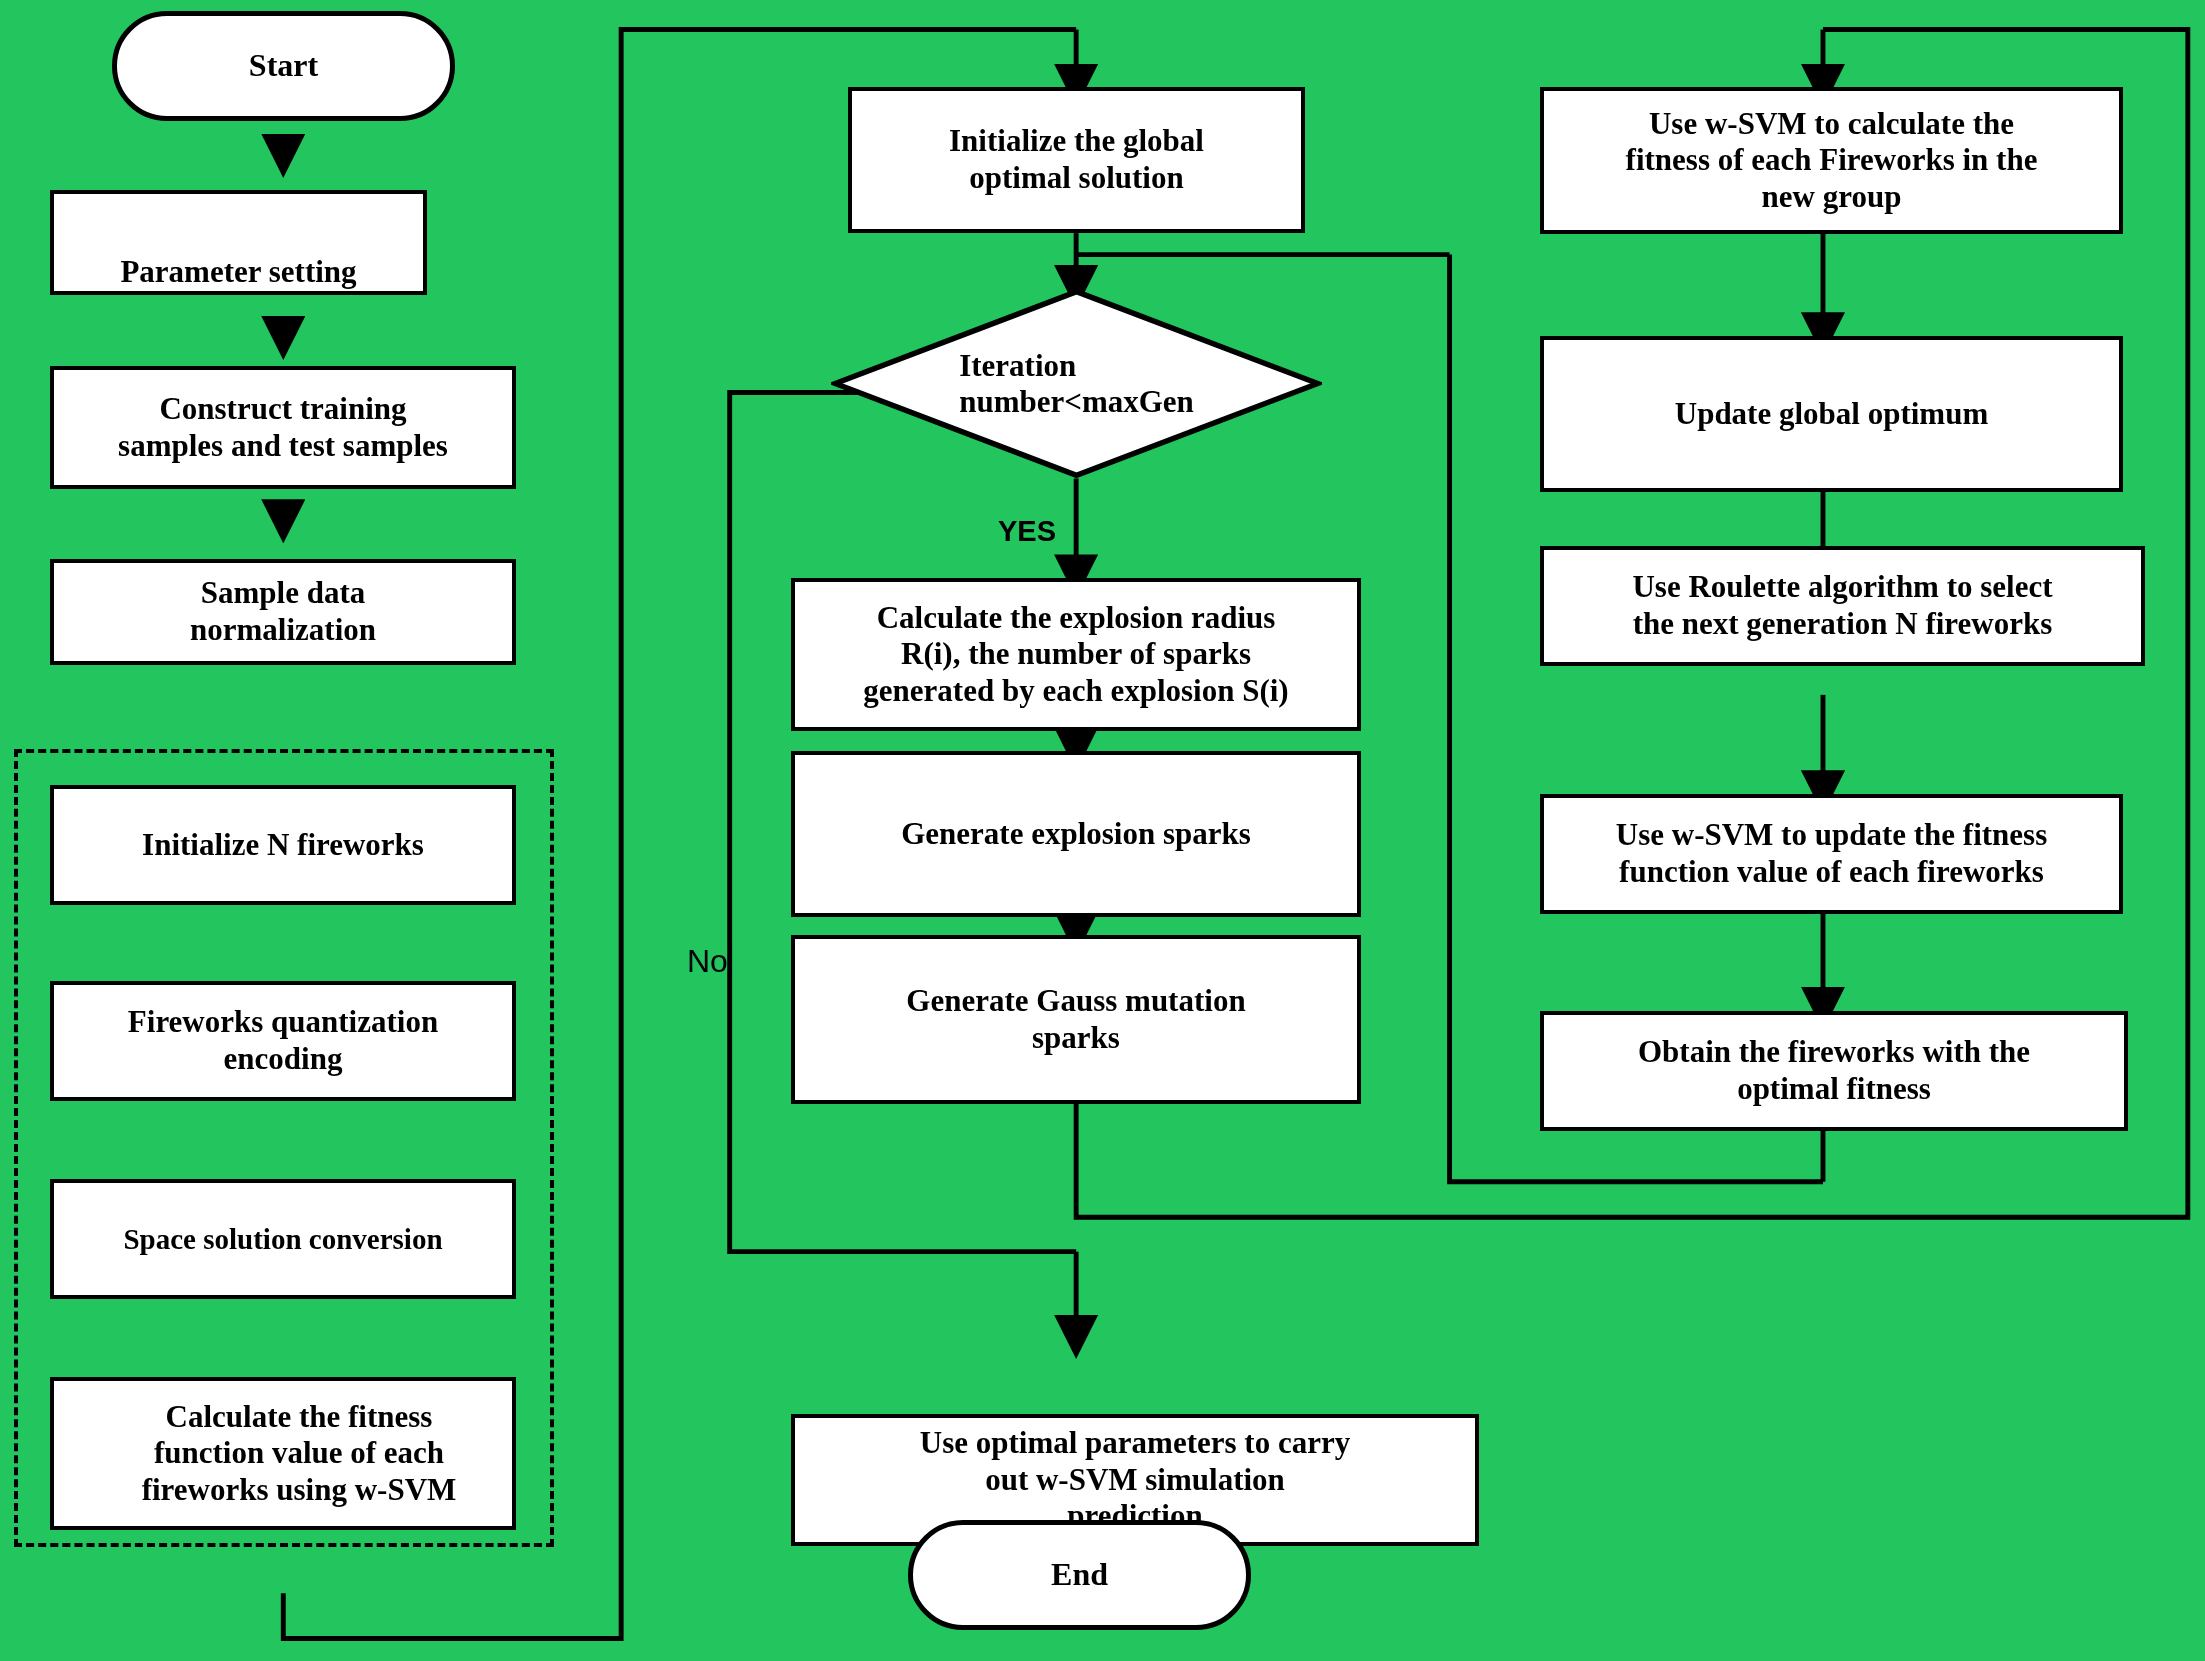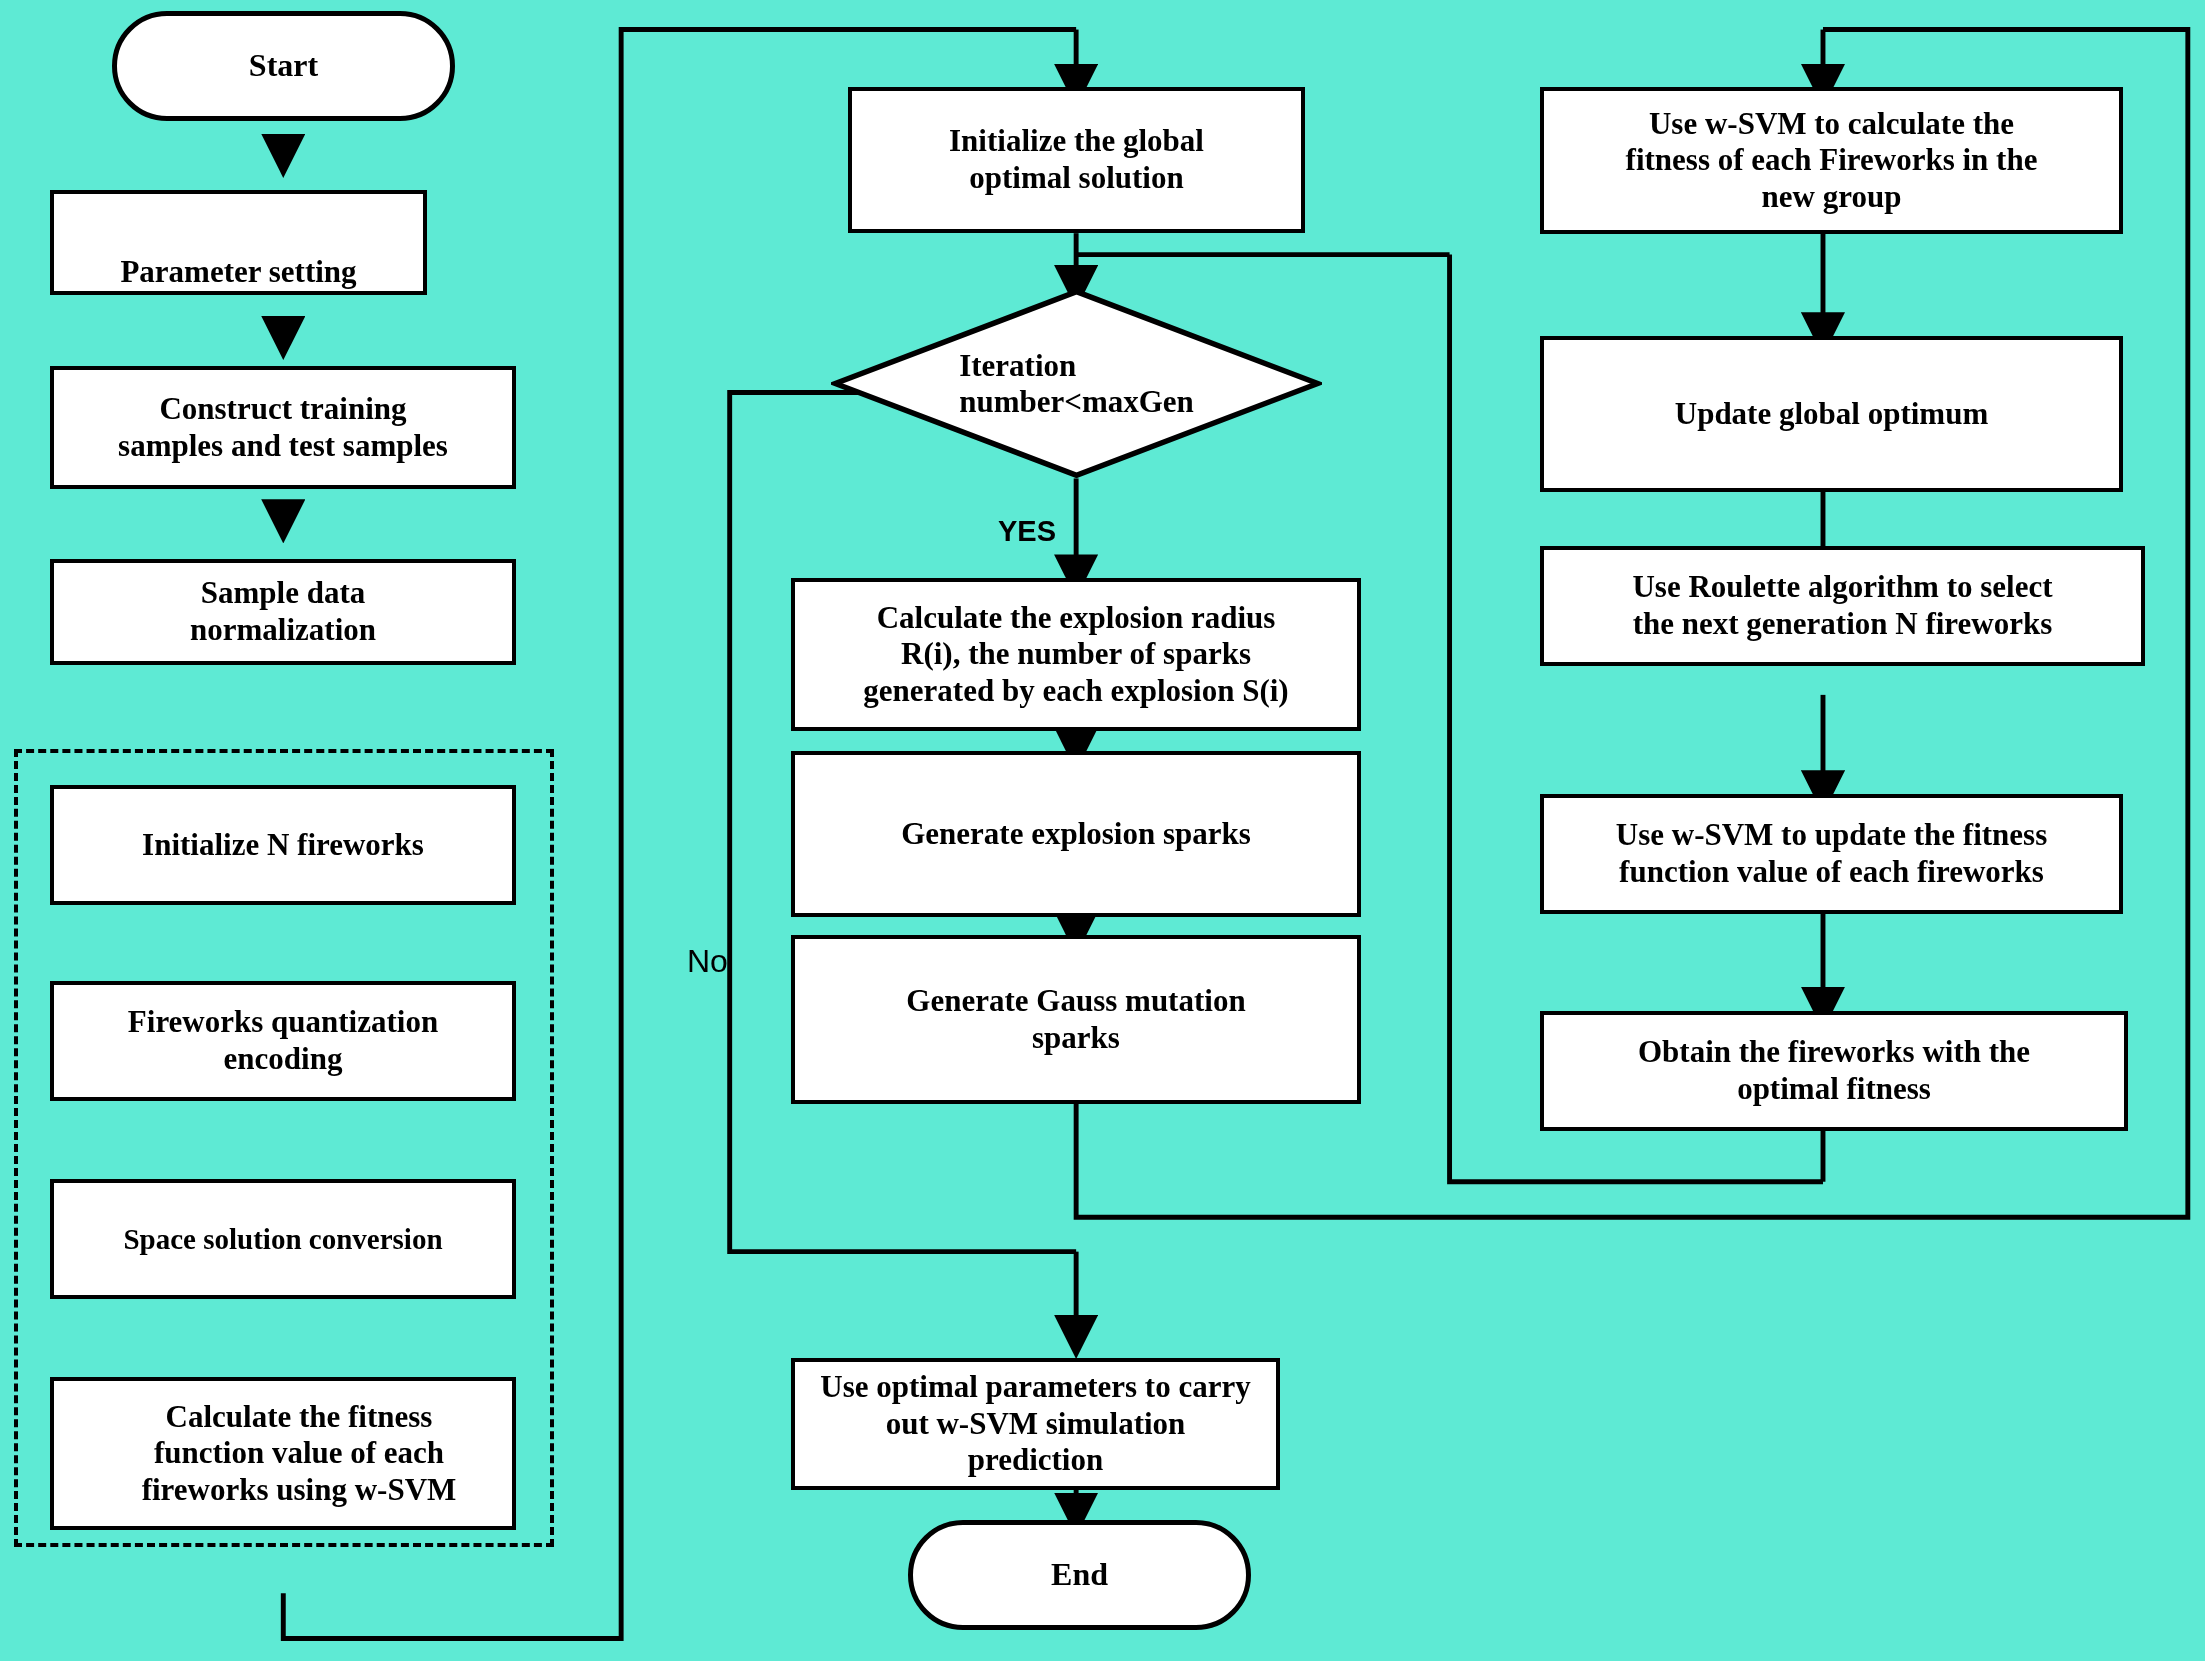--- a/index.html
+++ b/index.html
@@ -1,18 +1,18 @@
 <!DOCTYPE html>
 <html style="font-size:9.8px"><head>
 <meta charset="utf-8">
 <style>
   html,body{margin:0;padding:0;background:#ffffff;}
   body{width:2205px;height:1662px;overflow:hidden;
        font-family:"Liberation Serif", serif;}
-  #canvas{position:relative;width:2205px;height:1662px;background:#5eead4;}
+  #canvas{position:relative;width:2205px;height:1662px;background:#22c55e;}
   svg#wires{position:absolute;left:0;top:0;width:2205px;height:1662px;}
   .node{position:absolute;box-sizing:border-box;display:flex;
         align-items:center;justify-content:center;text-align:center;
         background:#fff;}
   .proc{border:4.3px solid #000;}
   .term{border:5.5px solid #000;border-radius:74px;}
   .node .txt{font-family:"Liberation Serif", serif;font-weight:bold;
              color:#000;line-height:1.18;padding:0 8.6px;}
   .dashgroup{position:absolute;border:4.9px dashed #000;background:transparent;
              pointer-events:none;}
@@ -134,21 +134,21 @@
 
   <div class="node proc" style="left:791px; top:751px; width:570px; height:166px;">
     <span class="txt" style="font-size:31px;">Generate explosion sparks</span>
   </div>
 
   <div class="node proc" style="left:791px; top:935px; width:570px; height:169px;">
     <span class="txt" style="font-size:31px;white-space:pre-line;">Generate Gauss mutation
 sparks</span>
   </div>
 
-  <div class="node proc" style="left:791px; top:1358px; width:489px; height:132px;">
+  <div class="node proc" style="left:791px; top:1414px; width:688px; height:132px;">
     <span class="txt" style="font-size:31px;white-space:pre-line;">Use optimal parameters to carry
 out w-SVM simulation
 prediction</span>
   </div>
 
   <div class="node term" style="left:908px; top:1520px; width:343px; height:110px;">
     <span class="txt" style="font-size:32px;">End</span>
   </div>
 
   <div class="node proc" style="left:1540px; top:87px; width:583px; height:147px;">

